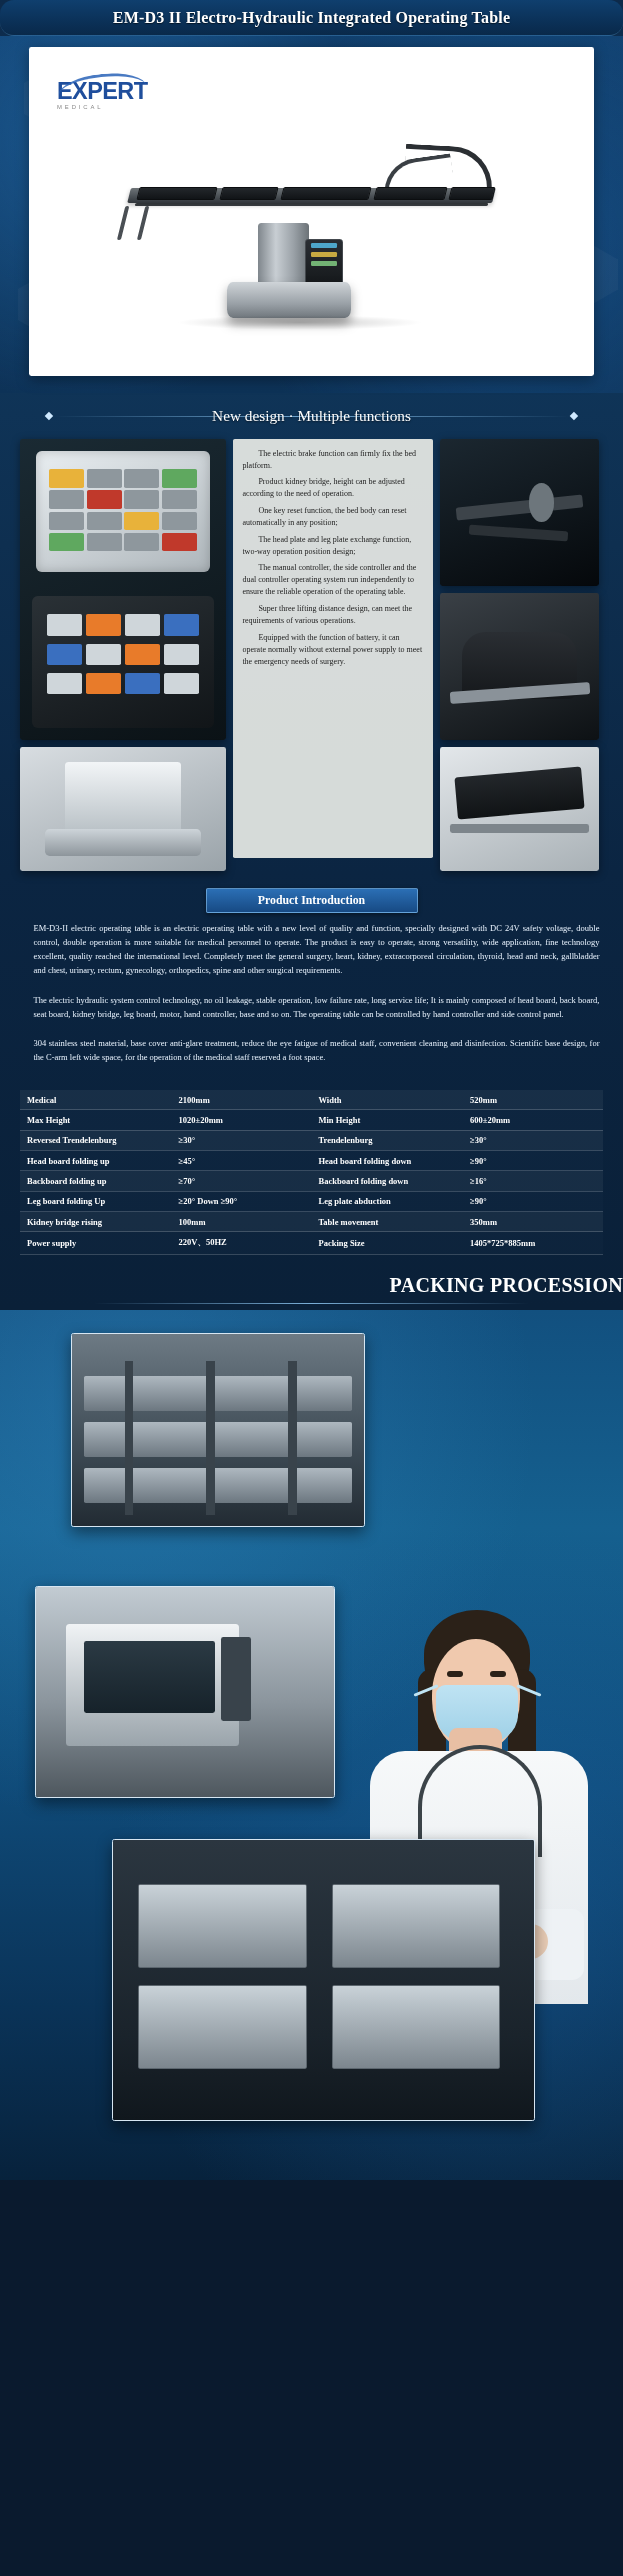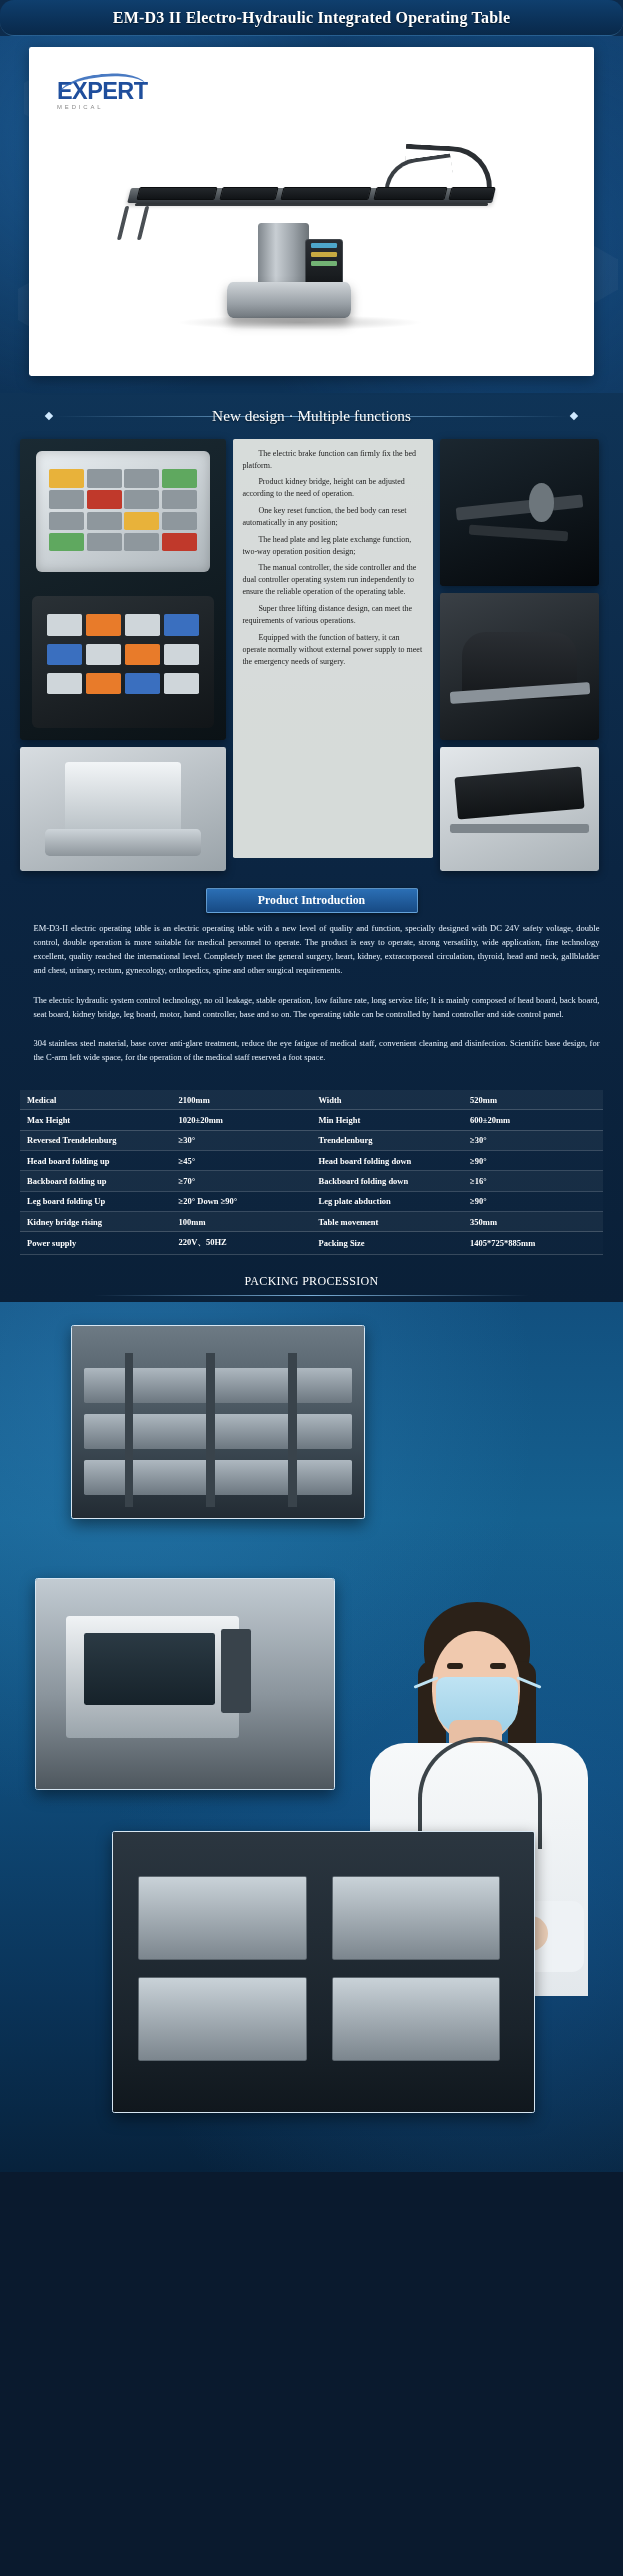--- a/index.html
+++ b/index.html
@@ -282,21 +282,21 @@
     color:#ffffff;
     font-weight: bold;
   }
   table.spec tr:nth-child(odd) { background: rgba(255,255,255,0.055); }
   table.spec tr:nth-child(even){ background: rgba(255,255,255,0.015); }
   table.spec td.k { width: 26%; }
   table.spec td.v { width: 24%; }
 
   
   .packing-title {
-    text-align:center; font-size: 12px; font-weight: normal; letter-spacing:0.3px;
+    text-align:right; font-size: 20px; font-weight: bold; letter-spacing:0.3px;
     padding: 3.5px 0 5.9px 0;
     position:relative;
   }
   .packing-title:after {
     content:""; display:block; margin: 5.9px auto 0; width: 435px; height:1.2px;
     background: linear-gradient(90deg, rgba(150,210,255,0), rgba(150,210,255,.8), rgba(150,210,255,0));
   }
   .packing-area {
     position: relative;
     height: 870px;

